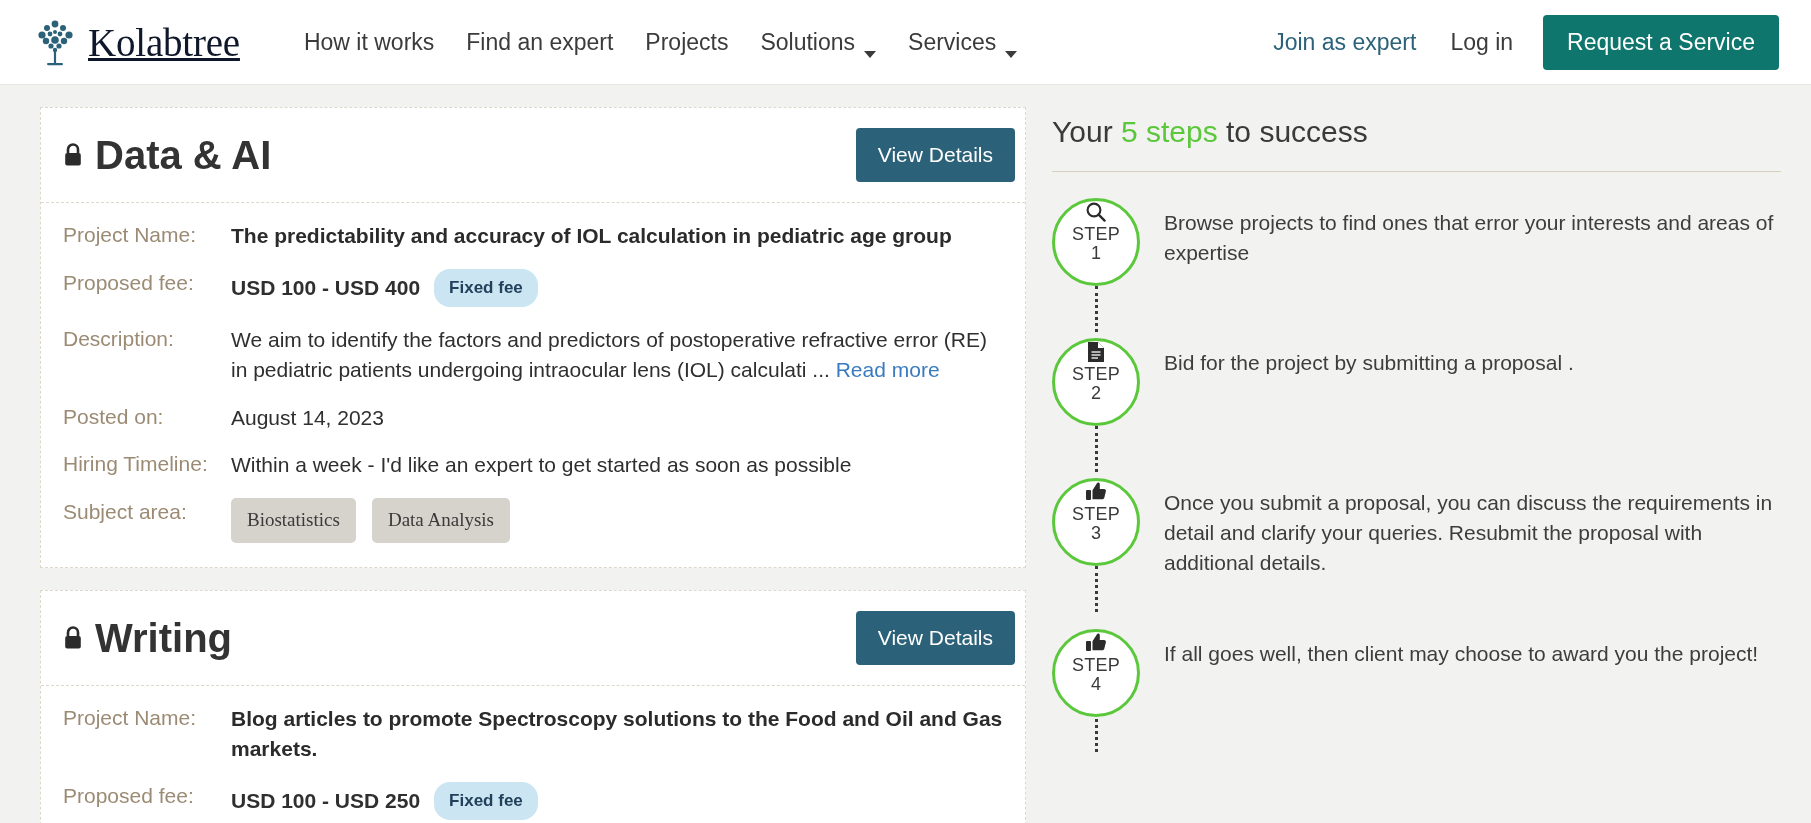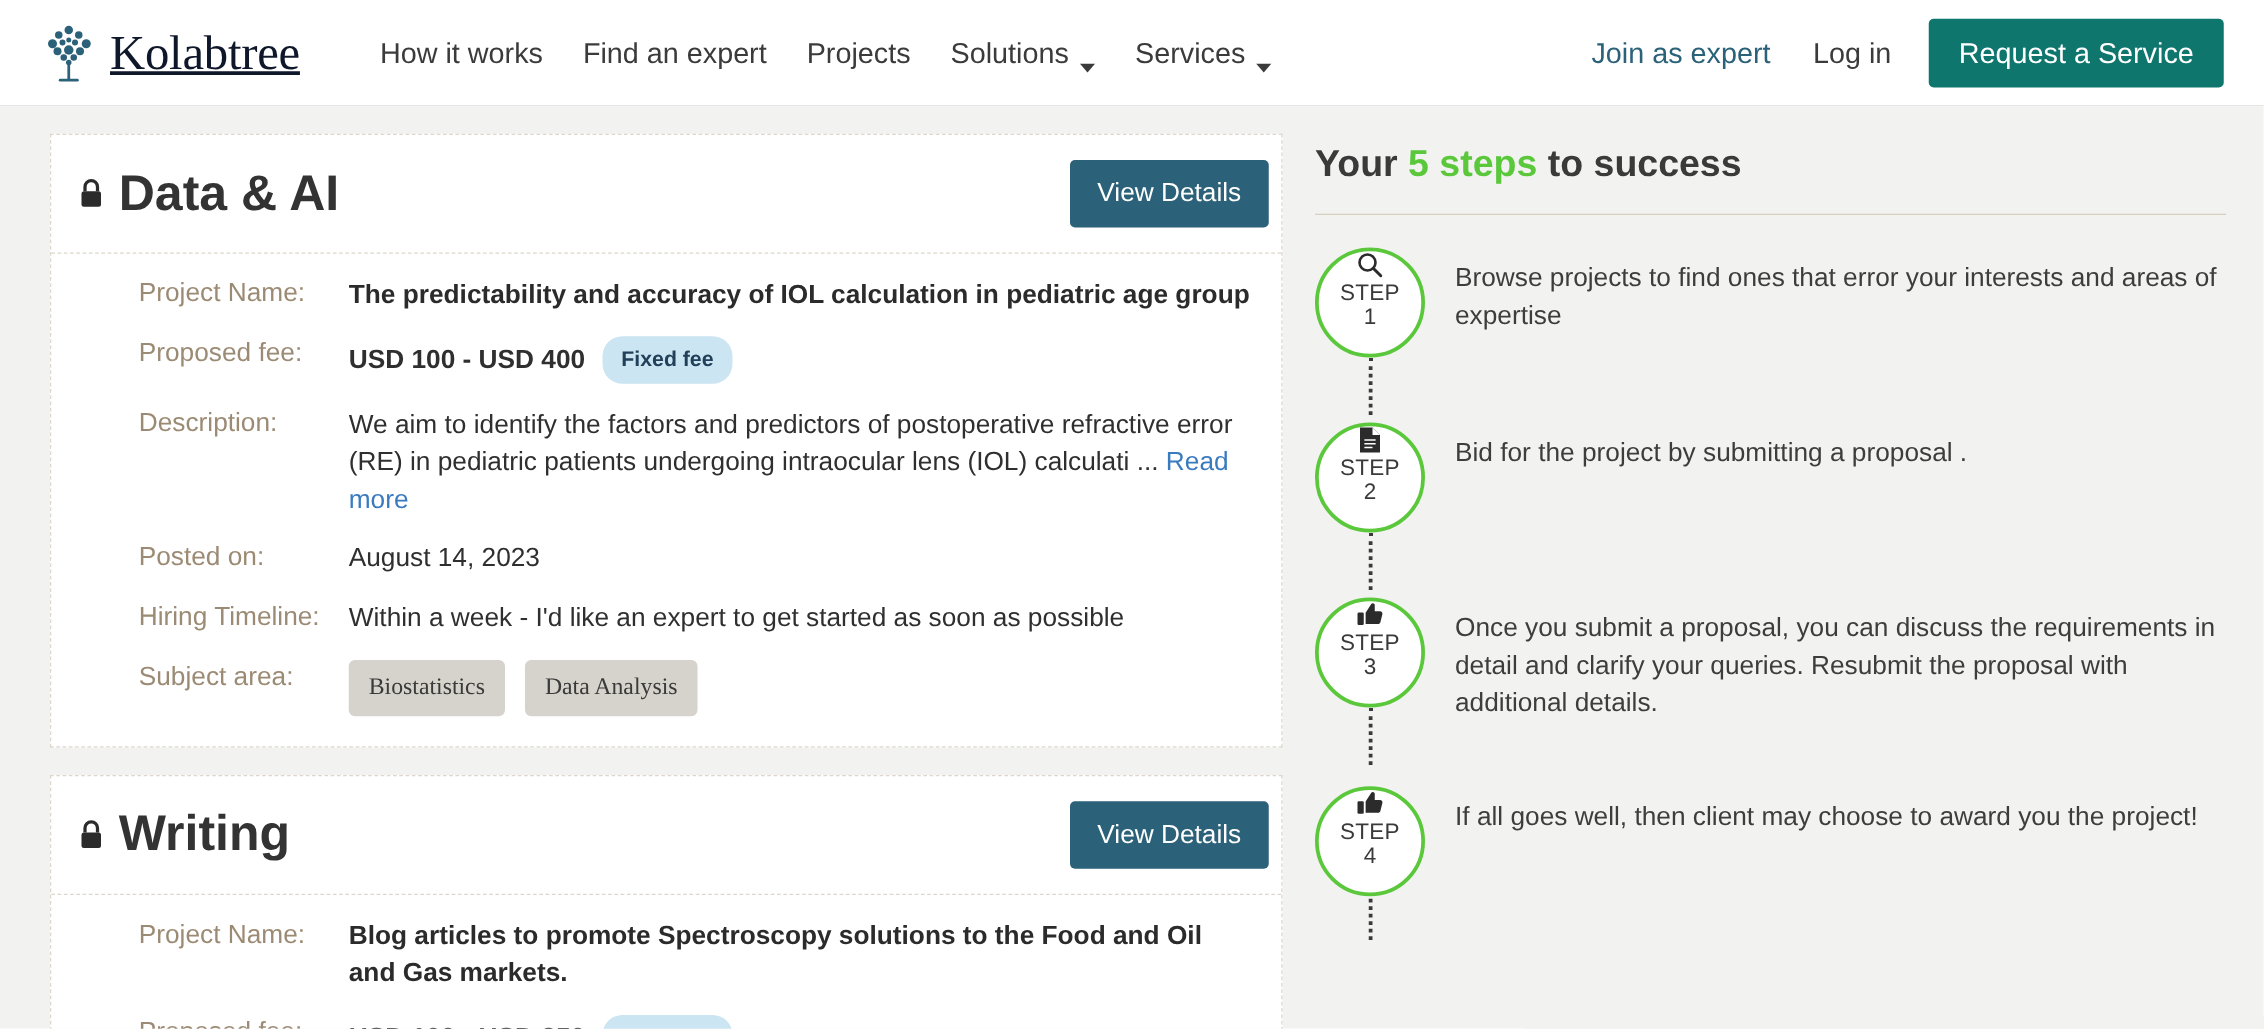--- a/index.html
+++ b/index.html
@@ -130,21 +130,20 @@
     padding: 15px 22px;
     cursor: pointer;
     font-family: "Liberation Sans", sans-serif;
     white-space: nowrap;
   }
   .card-body { padding: 18px 22px 24px 22px; }
   .row {
     display: flex;
     align-items: flex-start;
     margin-bottom: 18px;
-    margin-left: 48px;
   }
   .row:last-child { margin-bottom: 0; }
   .row-label {
     width: 168px;
     flex: 0 0 168px;
     font-size: 21px;
     color: #9c8b74;
     padding-top: 2px;
   }
   .row-value {
@@ -172,21 +171,21 @@
     font-family: "Liberation Serif", serif;
     font-size: 19px;
     border-radius: 5px;
     padding: 9px 16px;
     white-space: nowrap;
   }
 
   
   .side-title {
     font-size: 30px;
-    font-weight: bold;
+    font-weight: normal;
     color: #3a3a3a;
     padding: 8px 0 0 0;
   }
   .side-title .hl { color: #5bc83c; }
   .side-rule {
     border-bottom: 1px solid #d8d0bd;
     margin: 22px 0 0 0;
   }
   .steps { position: relative; padding: 26px 0 0 0; }
   .step {

